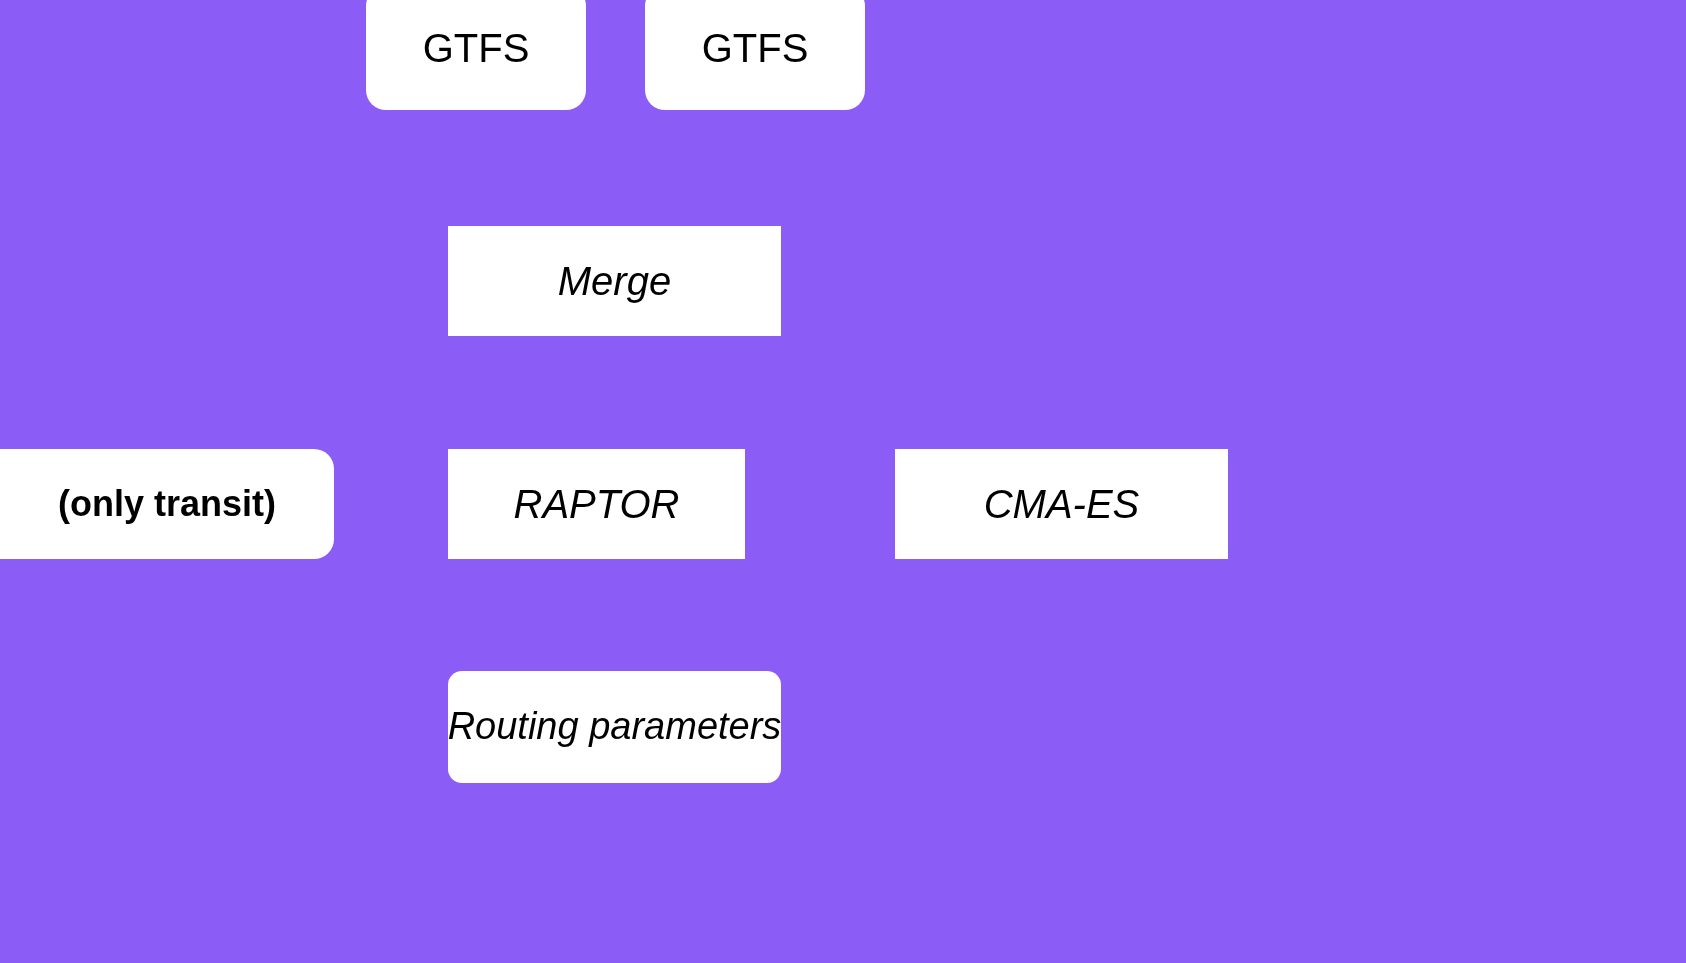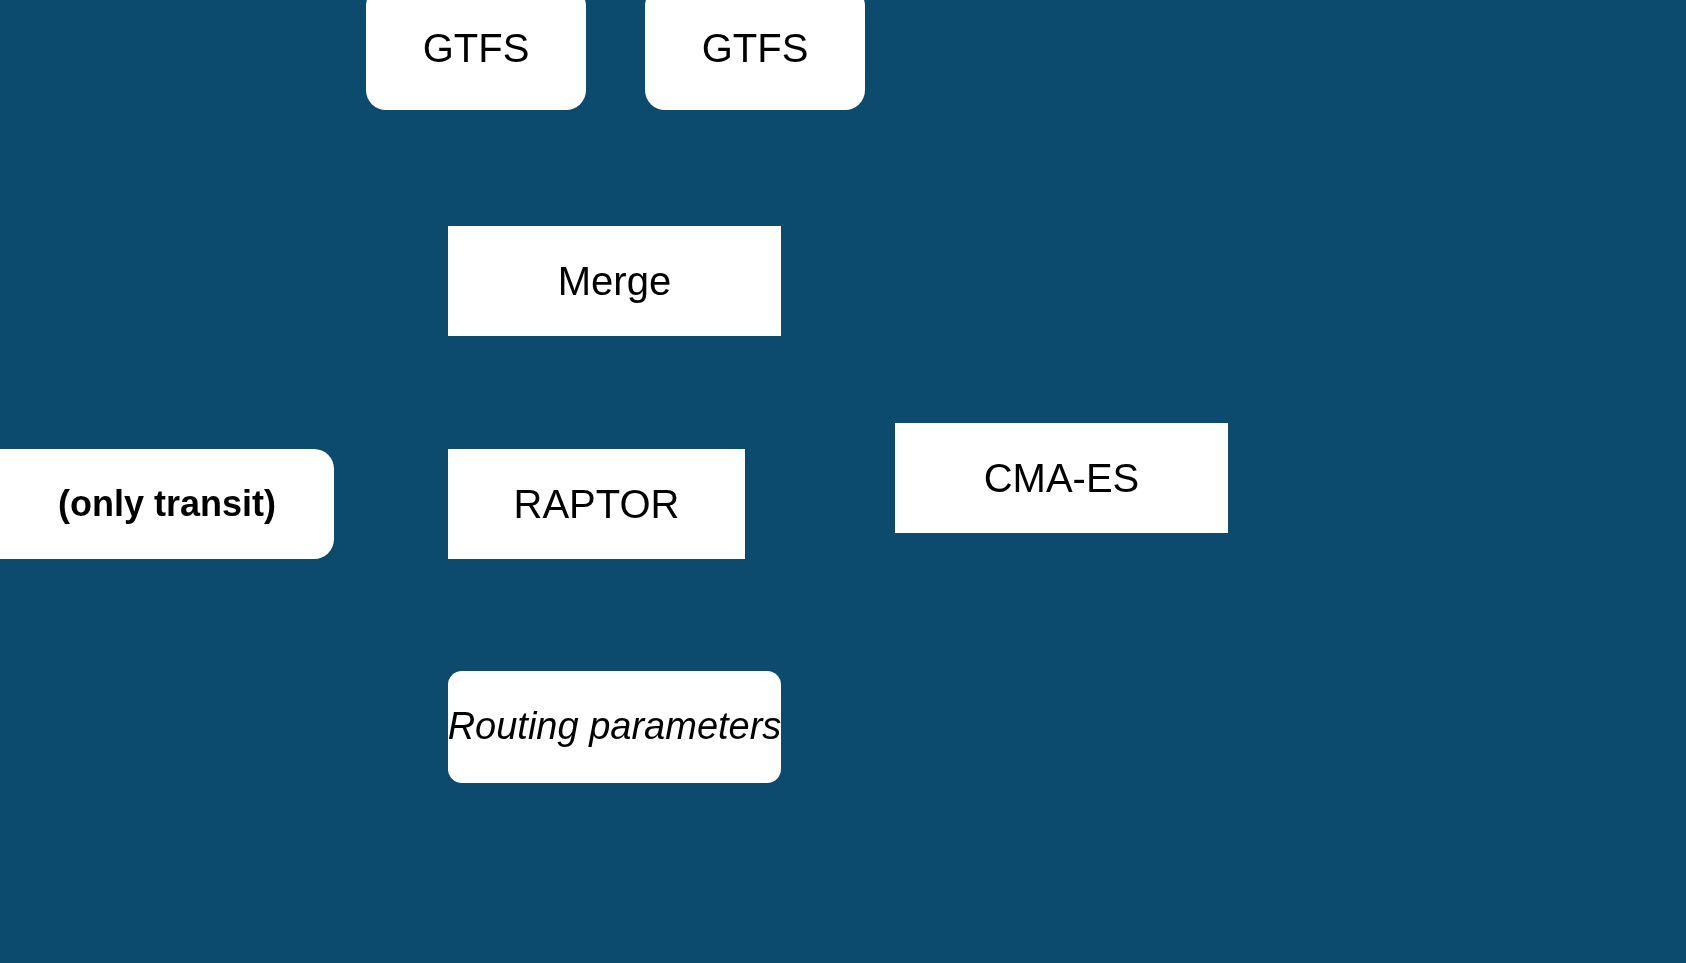--- a/index.html
+++ b/index.html
@@ -7,42 +7,42 @@
     padding: 0;
     background: #000000;
   }
   body {
     font-family: "Liberation Sans", sans-serif;
   }
   #canvas {
     position: relative;
     width: 1686px;
     height: 963px;
-    background: #0c4a6e;
+    background: #8b5cf6;
     overflow: hidden;
   }
   .node {
     position: absolute;
     background: #ffffff;
     color: #000000;
     display: flex;
     flex-direction: column;
     align-items: center;
     justify-content: center;
     text-align: center;
     line-height: 1.15;
     box-sizing: border-box;
   }
   .node .line {
     display: block;
     white-space: nowrap;
   }
   .rounded { border-radius: 20px; }
   .rounded-sm { border-radius: 14px; font-style: italic; }
-  .square { border-radius: 0; }
+  .square { border-radius: 0; font-style: italic; }
   .bold { font-weight: bold; }
 
   
   #node-gtfs-1 {
     left: 366px; top: -14px; width: 220px; height: 124px;
     font-size: 40px;
   }
   #node-gtfs-2 {
     left: 645px; top: -14px; width: 220px; height: 124px;
     font-size: 40px;
@@ -55,21 +55,21 @@
     left: -22px; top: 449px; width: 356px; height: 110px;
     font-size: 36px;
     border-radius: 20px;
     padding-left: 22px;
   }
   #node-raptor {
     left: 448px; top: 449px; width: 297px; height: 110px;
     font-size: 40px;
   }
   #node-cma-es {
-    left: 895px; top: 423px; width: 333px; height: 110px;
+    left: 895px; top: 449px; width: 333px; height: 110px;
     font-size: 40px;
   }
   #node-routing-parameters {
     left: 448px; top: 671px; width: 333px; height: 112px;
     font-size: 38px;
   }
 </style>
 </head>
 <body>
 

